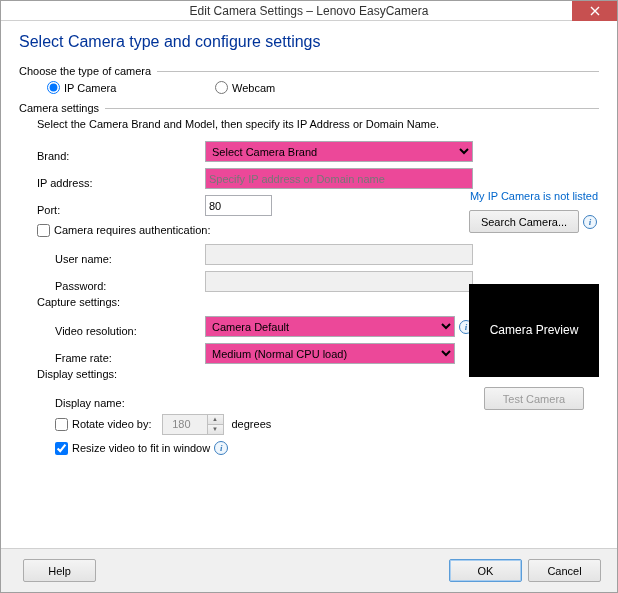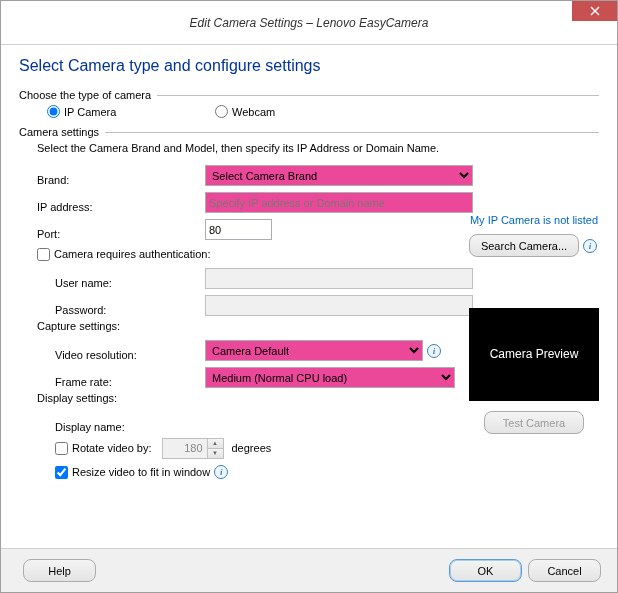--- a/index.html
+++ b/index.html
@@ -1,18 +1,18 @@
 <!DOCTYPE html>
 <html><head>
 <meta charset="utf-8">
 <style>
   * { box-sizing: border-box; margin: 0; padding: 0; font-family: "Segoe UI", Tahoma, sans-serif; }
   body { background: #a7c4a7; width: 618px; height: 593px; overflow: hidden; }
   .window { width: 618px; height: 593px; background: #fff; border: 1px solid #9f9f9f; display: flex; flex-direction: column; }
-  .titlebar { height: 44px; background: #fff; display: flex; align-items: center; justify-content: center; position: relative; border-bottom: 1px solid #d0d0d0; font-style: italic;}
+  .titlebar { height: 20px; background: #fff; display: flex; align-items: center; justify-content: center; position: relative; border-bottom: 1px solid #d0d0d0;}
   .titlebar-text { font-size: 12px; color: #333; }
   .close-btn { position: absolute; right: 0; top: 0; width: 45px; height: 20px; background: #c75050; color: #fff; display: flex; align-items: center; justify-content: center; font-family: Arial, sans-serif; font-size: 11px; cursor: pointer; }
   .content { flex: 1; padding: 12px 18px 10px 18px; position: relative; }
   .heading { color: #003399; font-size: 16px; margin-bottom: 14px; }
   .group { margin-bottom: 8px; }
   .group-header { display: flex; align-items: center; font-size: 11px; color: #000; margin-bottom: 4px; }
   .group-line { flex: 1; height: 1px; background: #c0c0c0; margin-left: 6px; }
   .row { display: flex; align-items: flex-end; min-height: 24px; margin-bottom: 3px; gap: 22px; }
   .radio-row { padding-left: 28px; display: flex; align-items: center; }
   .radio-opt { display: flex; align-items: center; font-size: 11px; }
@@ -24,27 +24,27 @@
   select.wide, input.wide { width: 268px; height: 21px; font-size: 11px; border: 1px solid #abadb3; background: #ec4899; padding: 1px 3px; }
   select.wide { padding: 0 0 0 2px; height: 21px; line-height:19px; }
   input.short { width: 67px; height: 21px; font-size: 11px; border: 1px solid #abadb3; padding: 1px 3px; }
   input::placeholder { color: #777; }
   input.disabled, select.disabled { background: #f0f0f0; color: #888; border-color: #c0c0c0; }
   .check-row { padding-left: 18px; font-size: 11px; display: flex; align-items: center; min-height: 22px; }
   .check-row2 { padding-left: 36px; font-size: 11px; display: flex; align-items: center; min-height: 24px; }
   .check-row input[type=checkbox], .check-row2 input[type=checkbox] { margin-right: 4px; width:13px; height:13px; }
   .right-col { position: absolute; right: 18px; width: 130px; }
   .link { color: #0066cc; font-size: 11px; cursor: pointer; }
-  .btn { height: 23px; border: 1px solid #acacac; background: linear-gradient(#f4f4f4,#e4e4e4); font-size: 11px; padding: 0 10px; cursor: pointer; border-radius: 8px; display:inline-flex; align-items:center; justify-content:center;}
+  .btn { height: 23px; border: 1px solid #acacac; background: linear-gradient(#f4f4f4,#e4e4e4); font-size: 11px; padding: 0 10px; cursor: pointer; border-radius: 2px; display:inline-flex; align-items:center; justify-content:center;}
   .btn.disabled { color: #9a9a9a; cursor: default; }
   .btn.default { border-color: #5b9dd9; box-shadow: 0 0 0 1px #a7cdf0 inset; }
   .info-icon { width: 14px; height: 14px; display: inline-flex; align-items: center; justify-content: center; border: 1px solid #3a7ebf; border-radius: 50%; color: #3a7ebf; font-size: 9px; font-style: italic; font-family: Georgia,serif; font-weight:bold; margin-left: 4px; background:#eef6fd;}
   .preview { width: 130px; height: 93px; background: #000; color: #fff; display: flex; align-items: center; justify-content: center; font-size: 12px; text-align: center; line-height: 1.4; }
   .spinner { display:inline-flex; align-items:center; }
-  .spinner input { width: 46px; height:21px; border:1px solid #c0c0c0; text-align:right; padding-right:4px; font-size:11px; background:#f0f0f0; color:#888;}
+  .spinner input { width: 46px; height:21px; border:1px solid #c0c0c0; text-align:right; padding-right:16px; font-size:11px; background:#f0f0f0; color:#888;}
   .spin-btns { display:flex; flex-direction:column; height:21px; border:1px solid #c0c0c0; border-left:none;}
   .spin-btns div { width:15px; flex:1; background:linear-gradient(#f4f4f4,#e4e4e4); font-size:6px; display:flex; align-items:center; justify-content:center; color:#666; border-bottom:1px solid #c0c0c0;}
   .spin-btns div:last-child{border-bottom:none;}
   .footer { height: 44px; border-top: 1px solid #d0d0d0; display: flex; align-items: center; padding: 0 16px; background:#f0f0f0;}
   .footer .spacer { flex: 1; }
   .footer .btn { min-width: 73px; margin-left: 6px; justify-content:center;}
   .subhead { font-size: 11px; padding-left:18px; margin-top:4px; margin-bottom:5px;}
 </style>
 </head>
 <body>
@@ -140,21 +140,21 @@
       <div class="right-col" style="top:366px; text-align:center;">
         <button class="btn disabled" style="width:100px;" disabled="">
             <span>Test Camera</span>
           </button>
       </div>
 
       <div class="subhead">Capture settings:</div>
       <div class="row">
         <div class="label-col2">Video resolution:</div>
         <div class="input-col" style="display:flex; align-items:center;">
-          <select class="wide" style="width:218px;"><option>Camera Default</option></select>
+          <select class="wide" style="width:250px;"><option>Camera Default</option></select>
           <span class="info-icon">i</span>
         </div>
       </div>
       <div class="row">
         <div class="label-col2">Frame rate:</div>
         <div class="input-col">
           <select class="wide" style="width:250px;"><option>Medium (Normal CPU load)</option></select>
         </div>
       </div>
 

